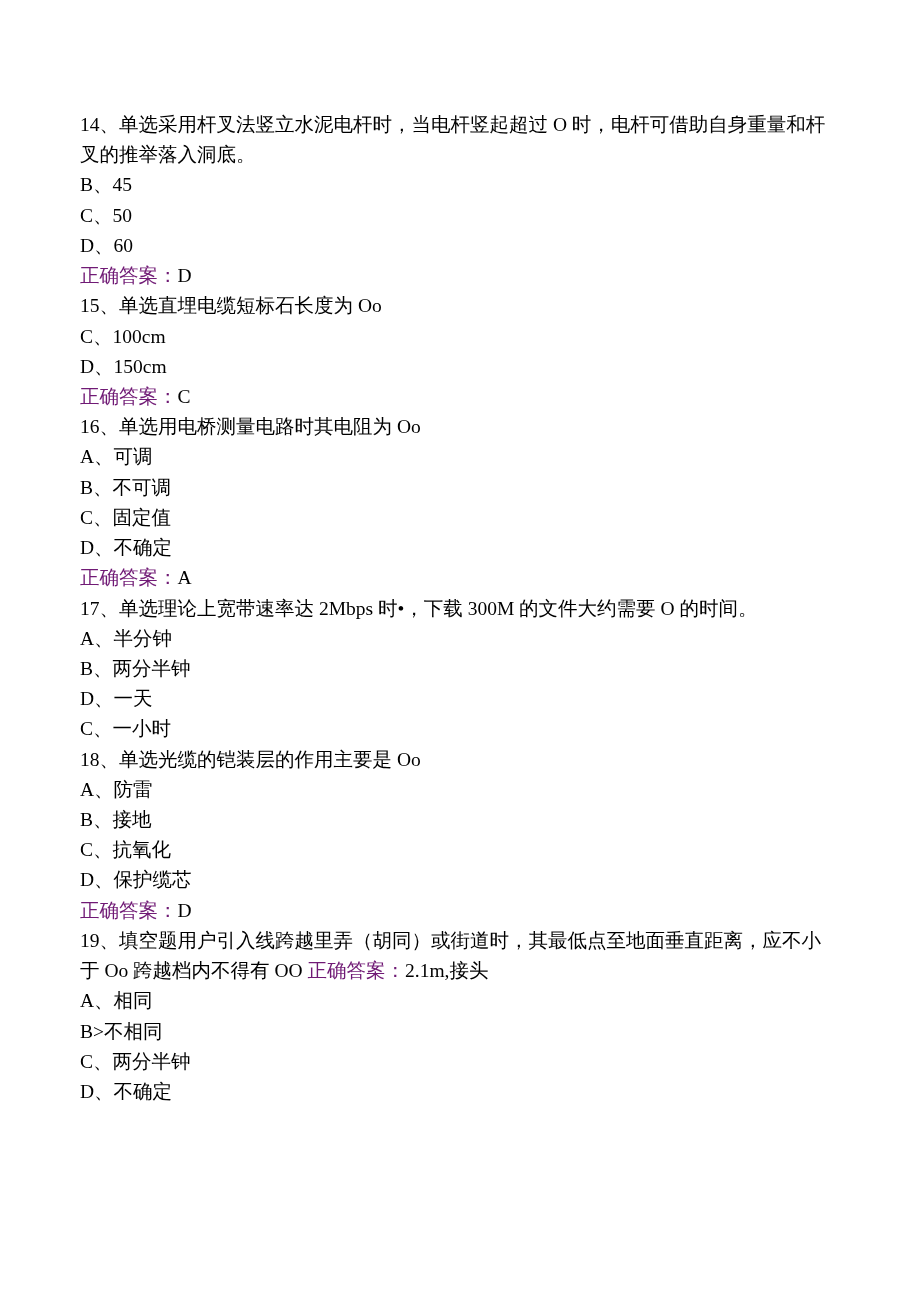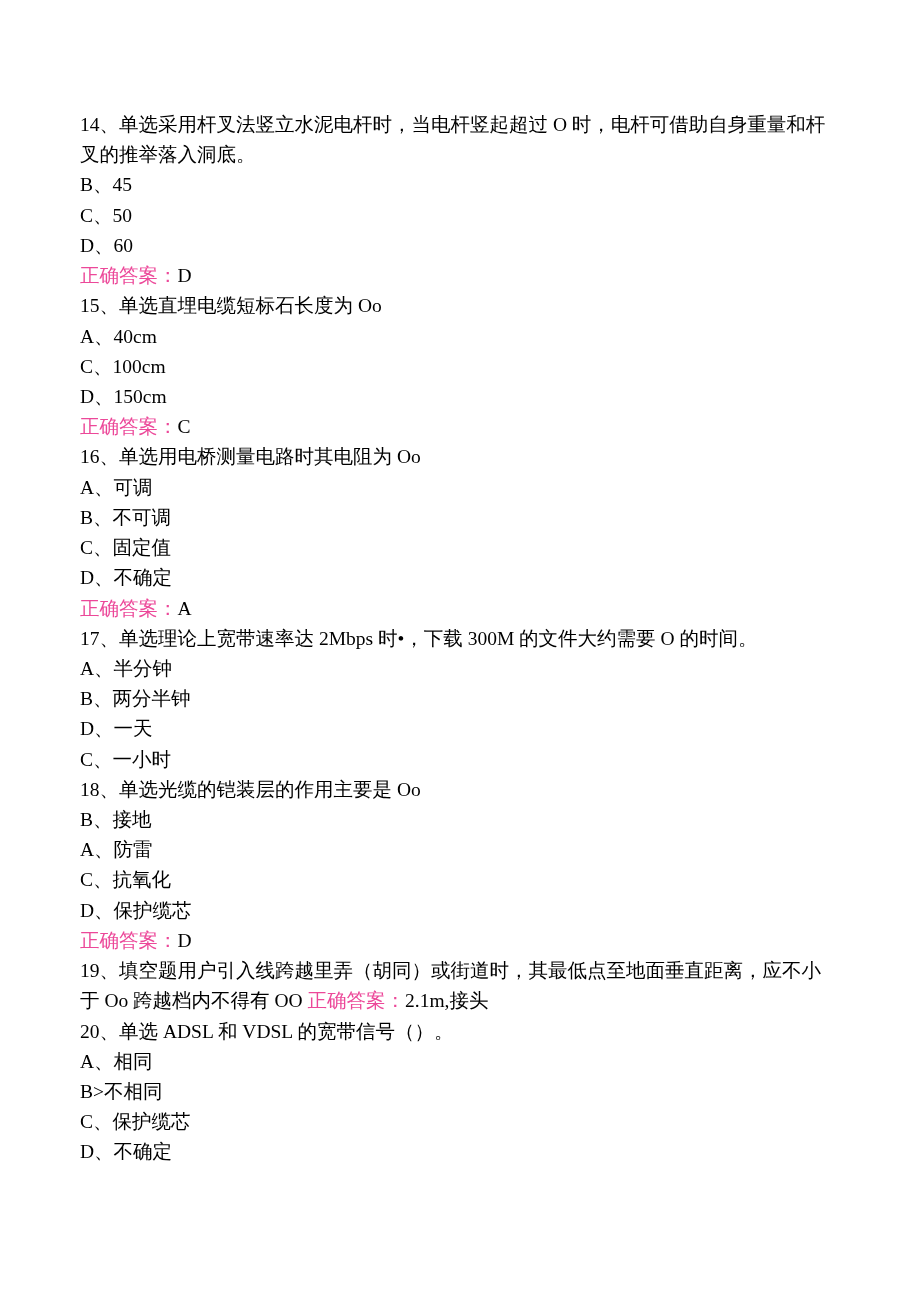--- a/index.html
+++ b/index.html
@@ -10,40 +10,39 @@
   }
   body {
     padding: 110px 80px 80px 80px;
     box-sizing: border-box;
     font-family: "SimSun", "宋体", "Songti SC", serif;
     font-size: 19.5px;
     line-height: 1.55;
     color: #000000;
   }
   .red {
-    color: #ec4899;
+    color: #701a75;
   }
   span {
     display: inline;
   }
 </style>
 </head>
 <body>
 
 <div>
   <div>14、单选采用杆叉法竖立水泥电杆时，当电杆竖起超过 O 时，电杆可借助自身重量和杆叉的推举落入洞底。</div>
   <div>B、45</div>
   <div>C、50</div>
   <div>D、60</div>
   <div><span class="red">正确答案：</span><span>D</span></div>
 </div>
 
 <div>
   <div>15、单选直埋电缆短标石长度为 Oo</div>
-  <div>A、40cm</div>
   <div>C、100cm</div>
   <div>D、150cm</div>
   <div><span class="red">正确答案：</span><span>C</span></div>
 </div>
 
 <div>
   <div>16、单选用电桥测量电路时其电阻为 Oo</div>
   <div>A、可调</div>
   <div>B、不可调</div>
   <div>C、固定值</div>
@@ -54,30 +53,29 @@
 <div>
   <div>17、单选理论上宽带速率达 2Mbps 时•，下载 300M 的文件大约需要 O 的时间。</div>
   <div>A、半分钟</div>
   <div>B、两分半钟</div>
   <div>D、一天</div>
   <div>C、一小时</div>
 </div>
 
 <div>
   <div>18、单选光缆的铠装层的作用主要是 Oo</div>
+  <div>A、防雷</div>
   <div>B、接地</div>
-  <div>A、防雷</div>
   <div>C、抗氧化</div>
   <div>D、保护缆芯</div>
   <div><span class="red">正确答案：</span><span>D</span></div>
 </div>
 
 <div>
   <span>19、填空题用户引入线跨越里弄（胡同）或街道时，其最低点至地面垂直距离，应不小于 Oo 跨越档内不得有 OO </span><span class="red">正确答案：</span><span>2.1m,接头</span>
 </div>
 
 <div>
-  <div>20、单选 ADSL 和 VDSL 的宽带信号（）。</div>
   <div>A、相同</div>
   <div>B&gt;不相同</div>
-  <div>C、保护缆芯</div>
+  <div>C、两分半钟</div>
   <div>D、不确定</div>
 </div>
 
 </body></html>

